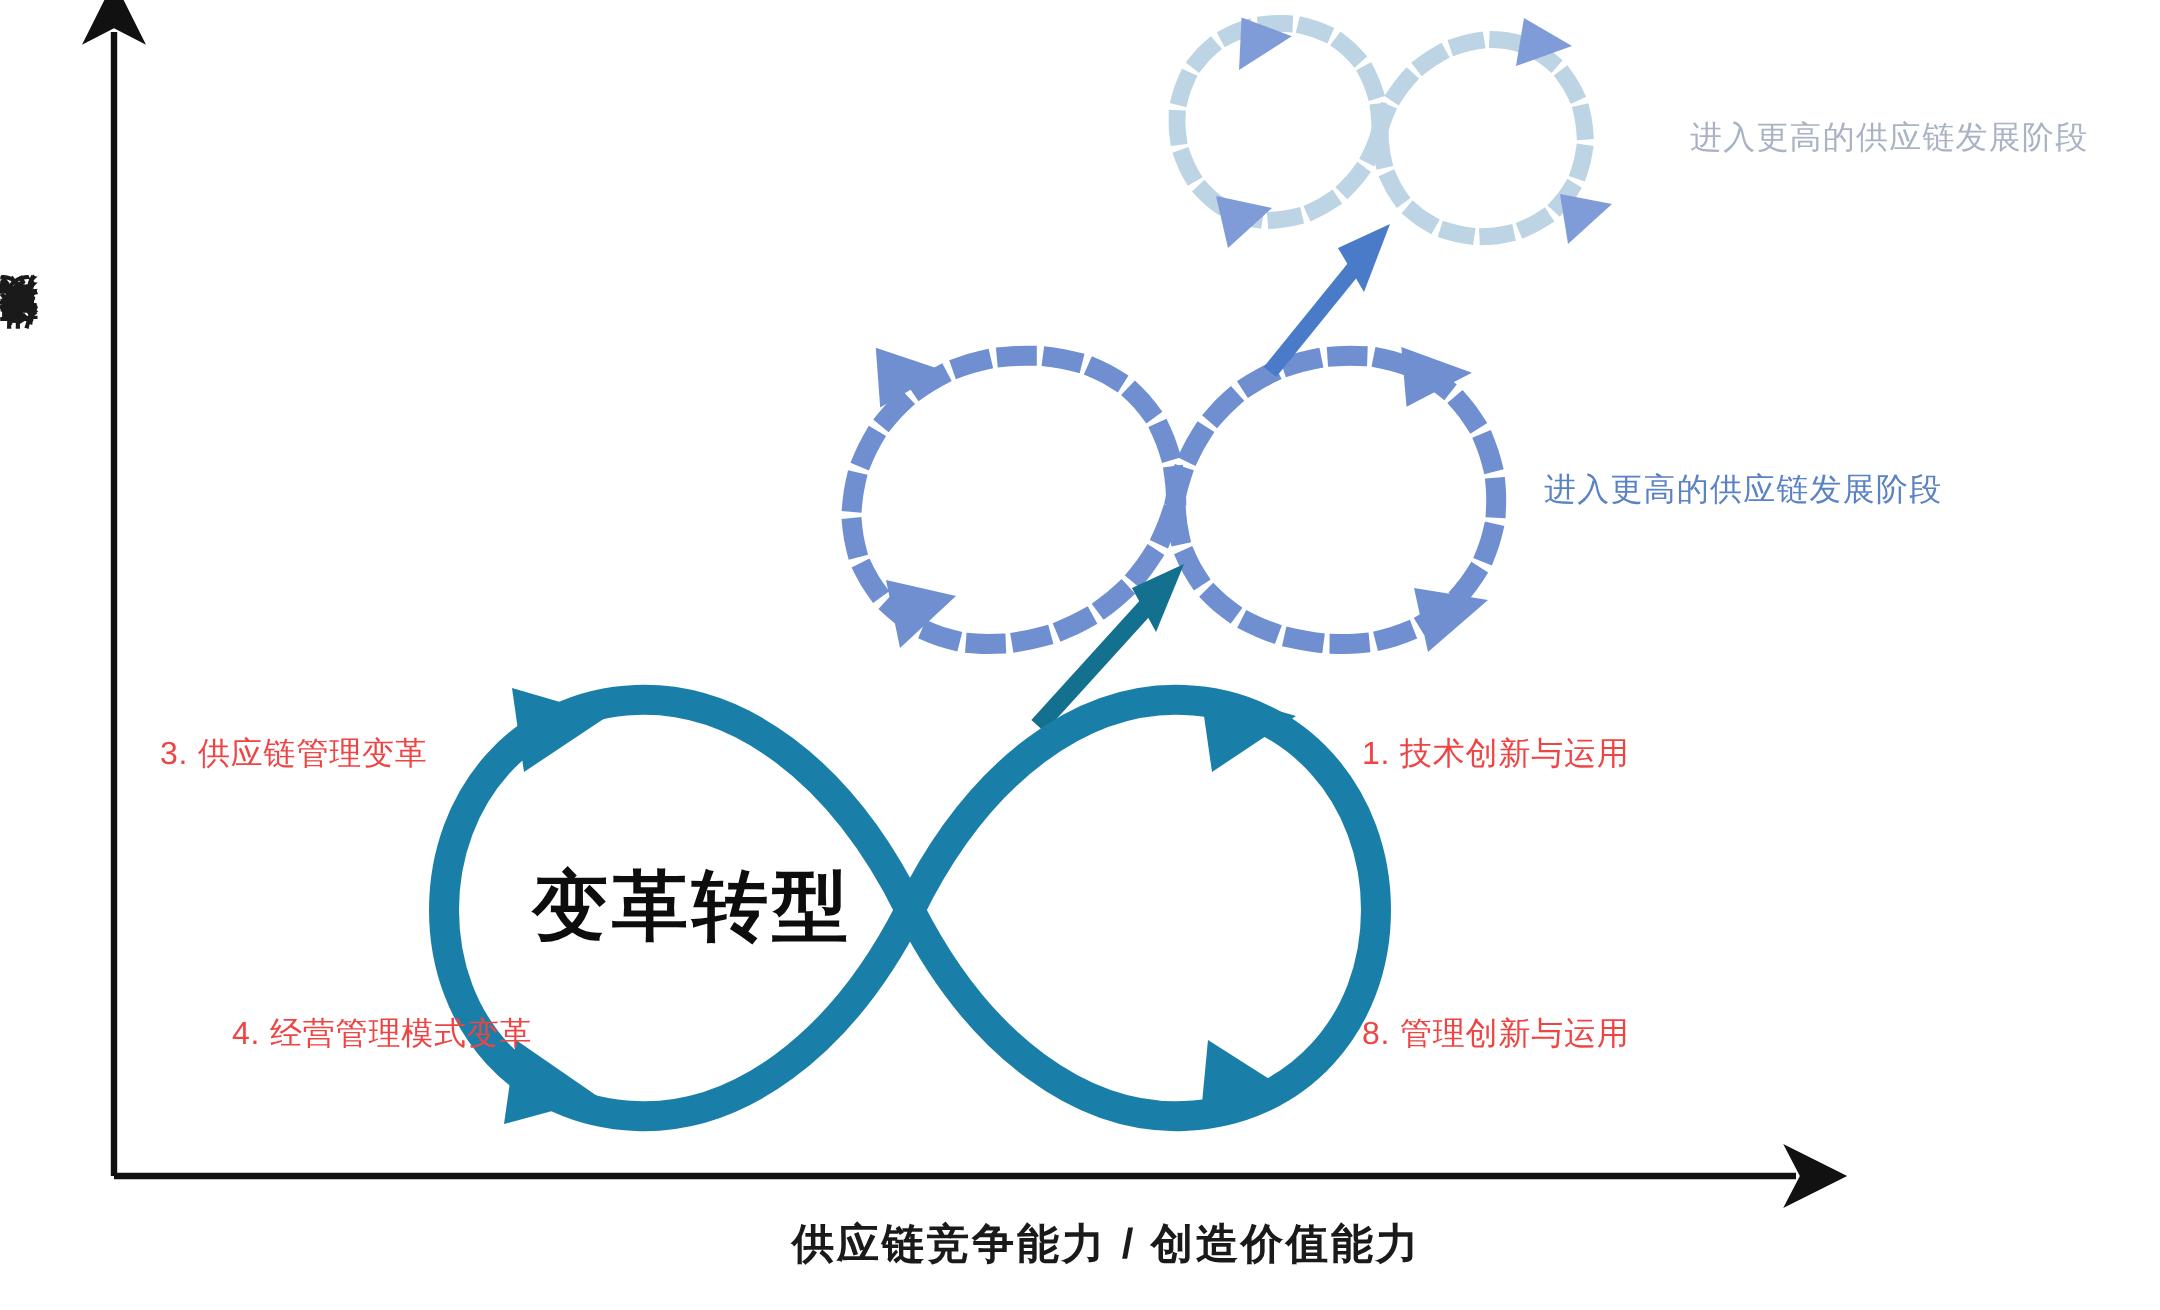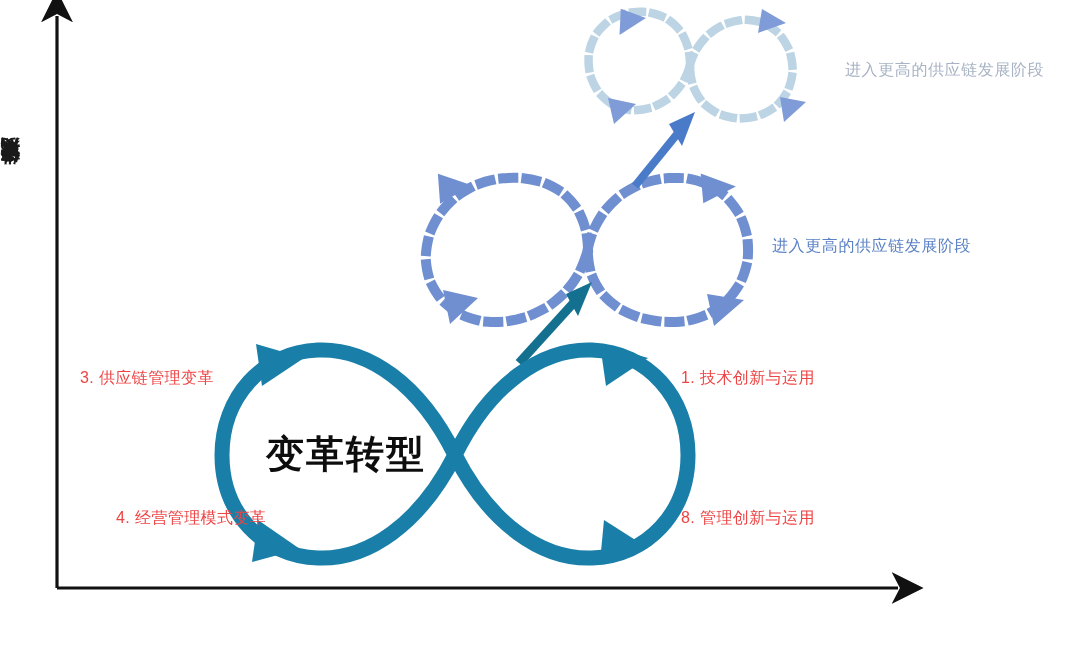--- a/index.html
+++ b/index.html
@@ -166,20 +166,21 @@
     </g>
 
     <path d="M 256,344 L 304,358 L 262,386 Z" fill="#1a7fa8"></path>
     <path d="M 258,520 L 300,549 L 252,562 Z" fill="#1a7fa8"></path>
     <path d="M 600,344 L 648,358 L 606,386 Z" fill="#1a7fa8"></path>
     <path d="M 604,520 L 648,548 L 600,562 Z" fill="#1a7fa8"></path>
   </svg>
 
   <div class="lbl axis-label-y">供应链管理成熟度</div>
 
+  <div class="lbl axis-label-x">供应链竞争能力 / 创造价值能力</div>
 
   <div class="lbl node-label node-label-3">3. 供应链管理变革</div>
 
   <div class="lbl node-label node-label-4">4. 经营管理模式变革</div>
 
   <div class="lbl node-label node-label-1">1. 技术创新与运用</div>
 
   <div class="lbl node-label node-label-2">8. 管理创新与运用</div>
 
   <div class="lbl loop-text loop-text-left">变革转型</div>

